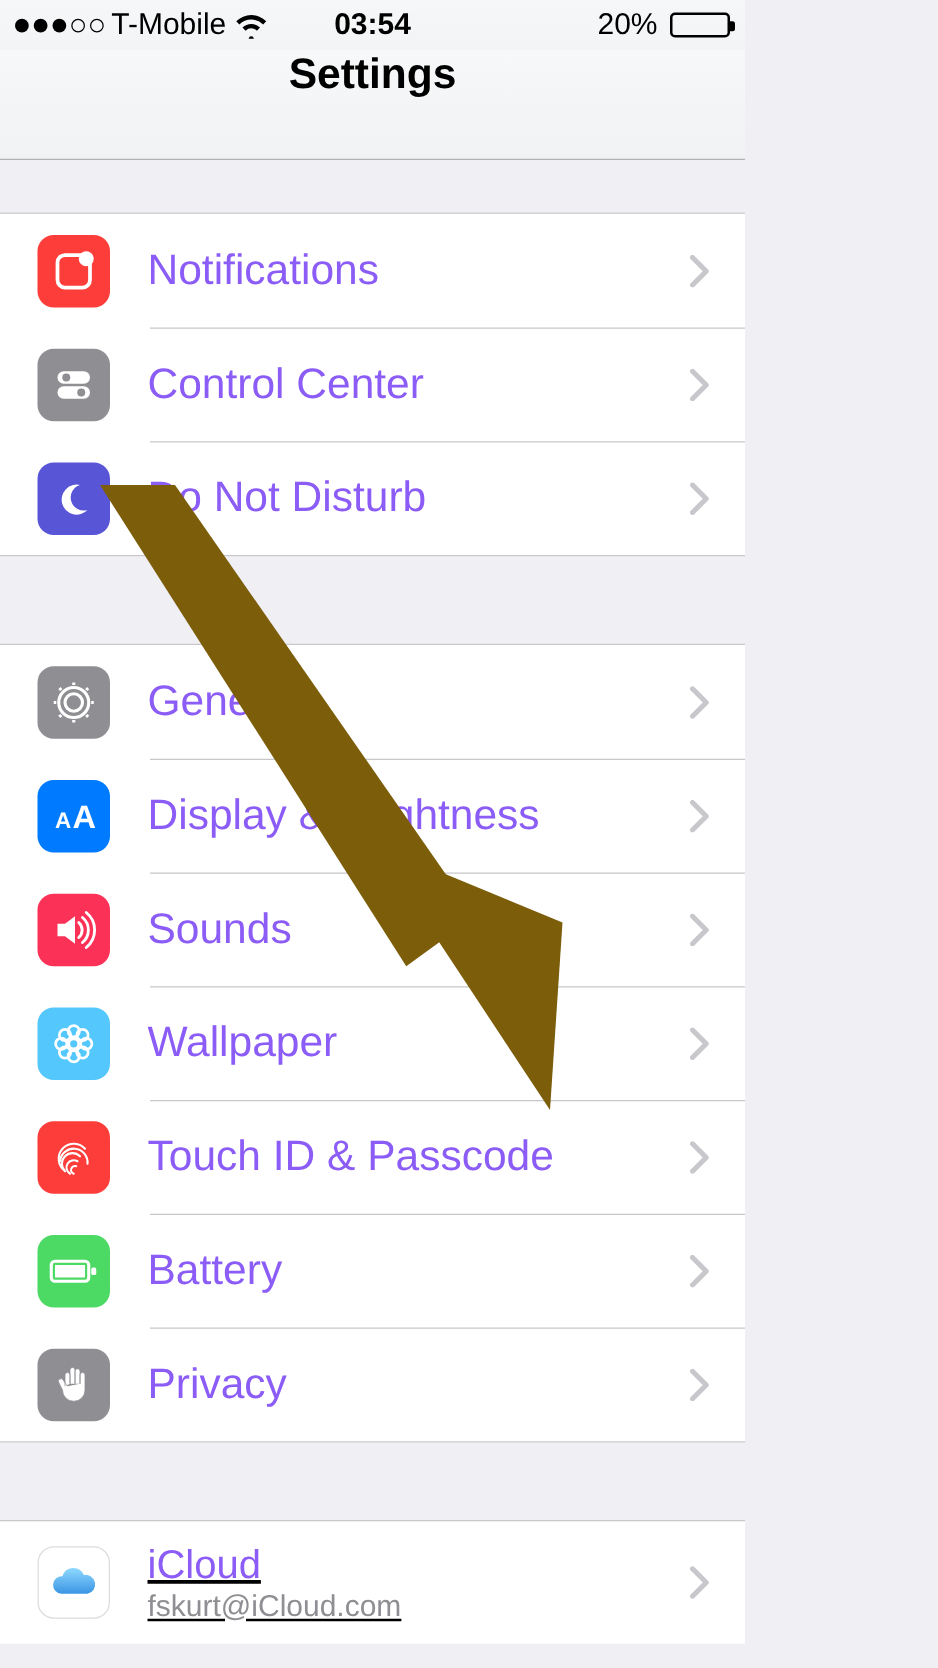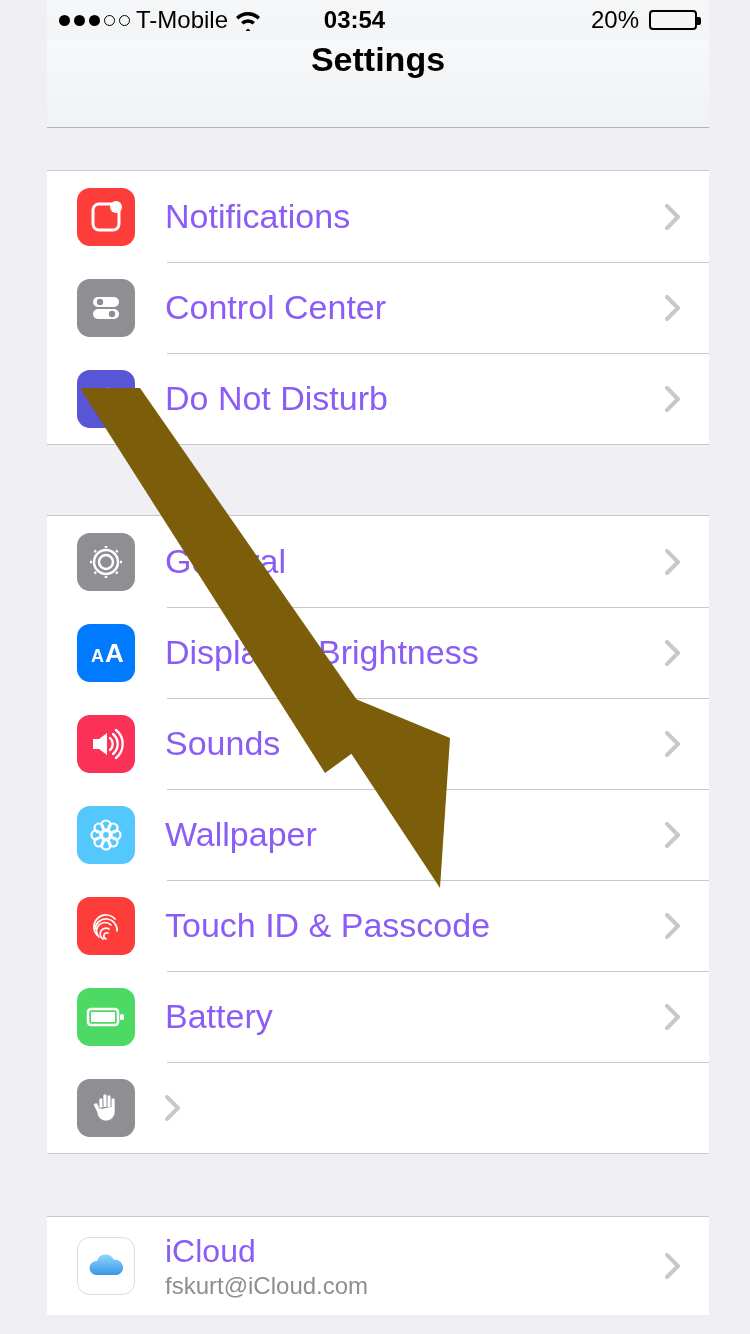--- a/index.html
+++ b/index.html
@@ -1,17 +1,17 @@
 <!DOCTYPE html>
 <html><head>
 <meta charset="utf-8">
 <style>
   * { margin:0; padding:0; box-sizing:border-box; -webkit-font-smoothing:antialiased; }
   html,body { width:750px; height:1334px; font-family:-apple-system,"Helvetica Neue",Helvetica,Arial,sans-serif; background:#efeff4; overflow:hidden; }
-  .screen { width:709px; height:1334px; position:relative; background:#efeff4;padding-left:47px; }
+  .screen { width:596px; height:1334px; position:relative; background:#efeff4; }
 
   
   .status-bar { height:40px; background:linear-gradient(to bottom,#f6f7f8,#f3f4f5); display:flex; align-items:center; justify-content:space-between; padding:0 12px; font-size:24px; font-weight:500; color:#000; }
   .status-left, .status-right { display:flex; align-items:center; gap:6px; }
   .signal-dots { display:flex; gap:4px; }
   .signal-dots span { width:11px; height:11px; border-radius:50%; display:inline-block; }
   .signal-dots .on { background:#000; }
   .signal-dots .off { background:transparent; border:1.5px solid #000; }
   .wifi-icon svg { display:block; }
   .battery-shell { width:48px; height:20px; border:2px solid #000; border-radius:4px; position:relative; display:inline-block; margin-left:4px;}
@@ -26,21 +26,21 @@
   
   .group-gap { height:42px; }
   .section { background:#fff; border-top:1px solid #c8c7cc; border-bottom:1px solid #c8c7cc; }
   .row { height:91px; display:flex; align-items:center; padding-left:30px; position:relative; }
   .row + .row::before { content:""; position:absolute; top:0; left:120px; right:0; height:1px; background:#c8c7cc; }
   .icon { width:58px; height:58px; border-radius:13px; flex:0 0 58px; margin-right:30px; display:flex; align-items:center; justify-content:center; color:#fff; }
   .label { flex:1; font-size:34px; color:#8b5cf6; letter-spacing:0; }
   .chevron { flex:0 0 auto; margin-right:28px; }
   .chevron svg { display:block; }
   .row.with-sub { height:98px; }
-  .label-col { display:flex; flex-direction:column; justify-content:space-between; flex:1; }
+  .label-col { display:flex; flex-direction:column; justify-content:space-between; flex:1;text-decoration:underline; }
   .sub { font-size:24px; color:#8e8e93; margin-top:2px; }
 
   
   .bg-notifications{background:#fc3d39;}
   .bg-control{background:#8e8e93;}
   .bg-dnd{background:#5856d6;}
   .bg-general{background:#8e8e93;}
   .bg-display{background:#007aff;}
   .bg-wallpaper{background:#54c7fc;}
   .bg-sounds{background:#fc3158;}
@@ -245,20 +245,21 @@
           </svg>
         </div>
     </div>
 
     <div class="row">
       <div class="icon bg-privacy">
         <svg width="38" height="38" viewBox="0 0 38 38">
             <path d="M12 20 v-9 a2 2 0 0 1 4 0 v7 M16 18 v-11 a2 2 0 0 1 4 0 v11 M20 18 v-10 a2 2 0 0 1 4 0 v10 M24 18 v-7 a2 2 0 0 1 4 0 v12 a9 9 0 0 1-18 0 l-3-6 a2 2 0 0 1 3.5-2 l3.5 5" fill="#fff" stroke="#8e8e93" stroke-width="0.6"></path>
           </svg>
       </div>
+      <div class="label">Privacy</div>
       <div class="chevron">
           <svg width="16" height="26" viewBox="0 0 16 26">
             <path d="M2 2 L13 13 L2 24" stroke="#c7c7cc" stroke-width="4" fill="none" stroke-linecap="round" stroke-linejoin="round"></path>
           </svg>
         </div>
     </div>
 
   </div>
 
   <div class="group-gap" style="height:62px"></div>

